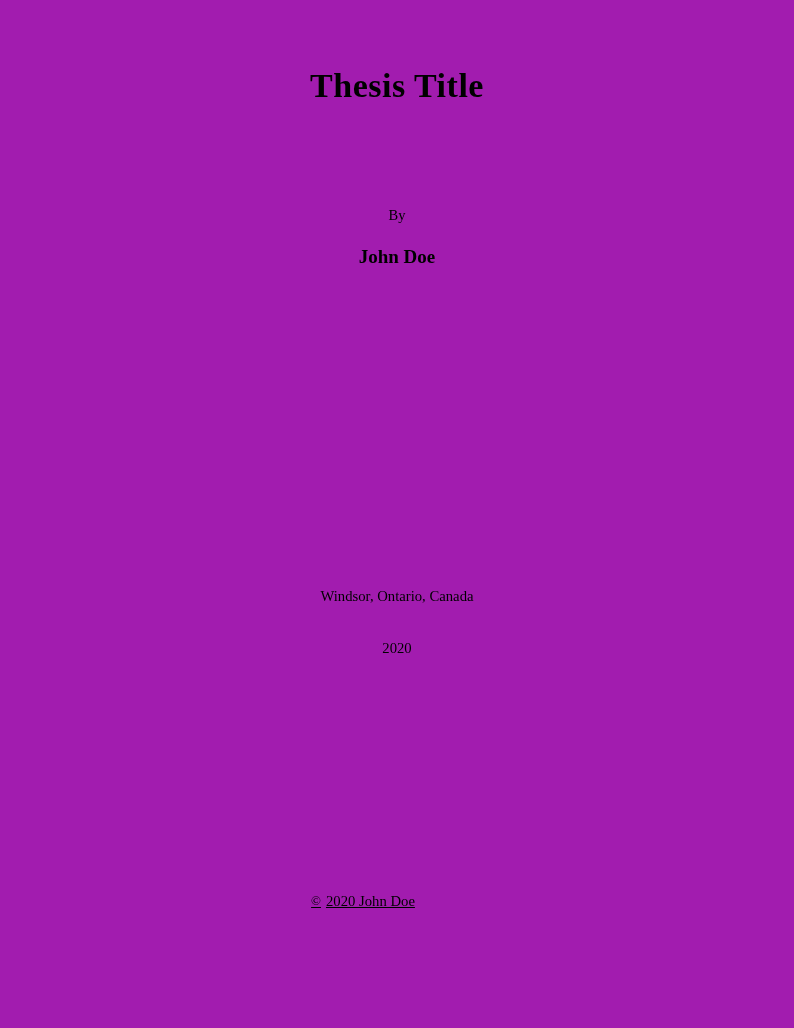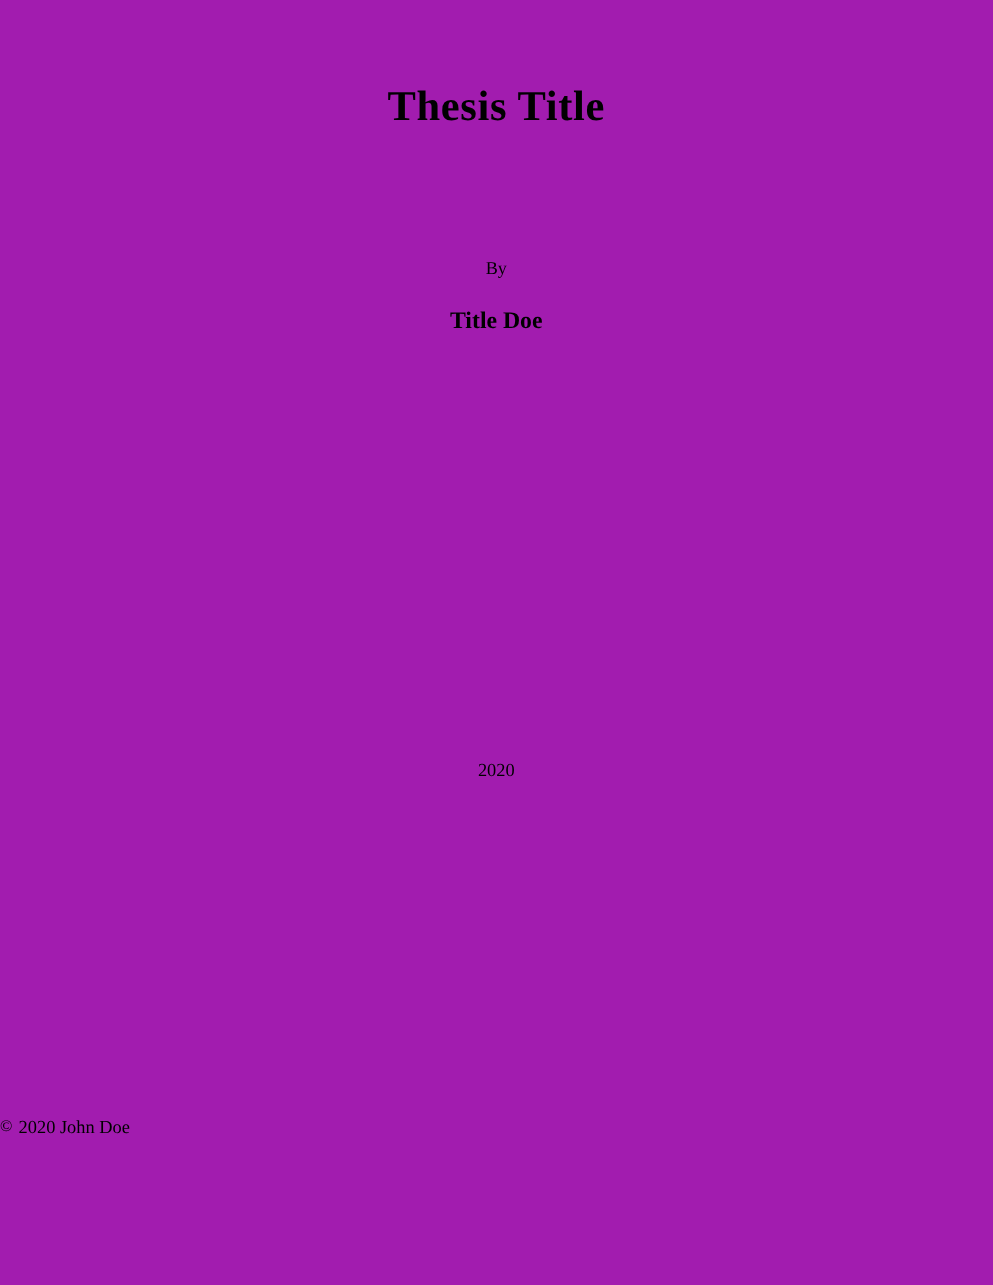--- a/index.html
+++ b/index.html
@@ -64,53 +64,56 @@
     top: 586px;
     left: 0;
     width: 794px;
     text-align: center;
   }
   .location-line {
     font-size: 14.7px;
     line-height: 1.4;
   }
   .year-line {
-    margin-top: 21px;
+    margin-top: 31px;
     font-size: 14.7px;
     line-height: 1.4;
   }
   .copyright-block {
     position: absolute;
     top: 893px;
     left: 0;
     width: 726px;
+    text-align: center;
     font-size: 14.7px;
+    text-decoration: underline;
   }
   .copyright-symbol {
     font-size: 13px;
     vertical-align: 1px;
     margin-right: 5px;
   }
 </style>
 </head>
 <body>
 
 <div class="page">
 
   <div class="title-block">
     <div class="thesis-title">Thesis Title</div>
   </div>
 
   <div class="author-block">
     <div class="by-label">By</div>
-    <div class="author-name">Title Doe</div>
+    <div class="author-name">John Doe</div>
   </div>
 
 
   <div class="location-block">
+    <div class="location-line">Windsor, Ontario, Canada</div>
     <div class="year-line">2020</div>
   </div>
 
   <div class="copyright-block">
     <span class="copyright-symbol">©</span><span>2020 John Doe</span>
   </div>
 
 </div>
 
 </body></html>

